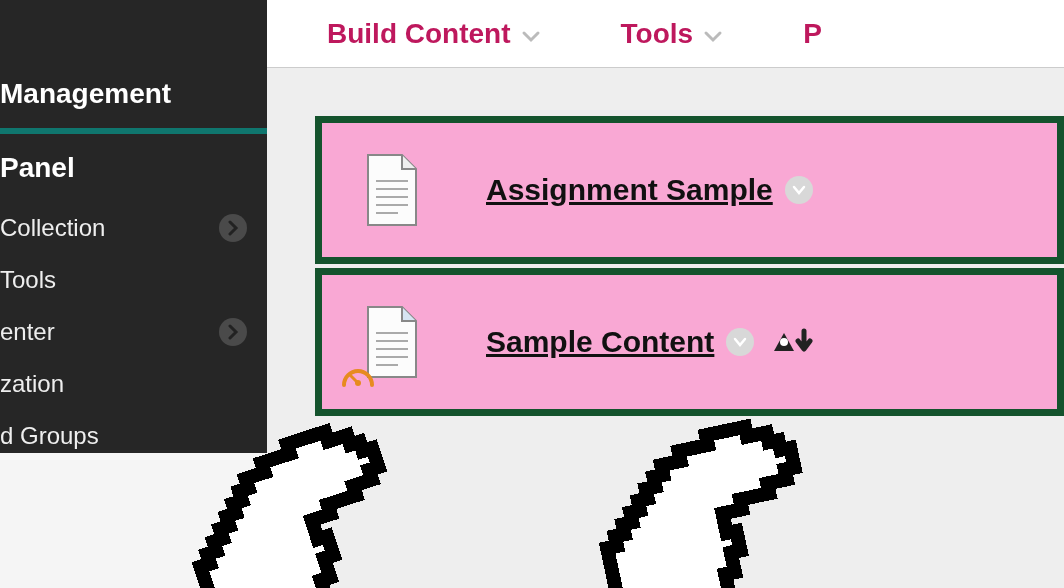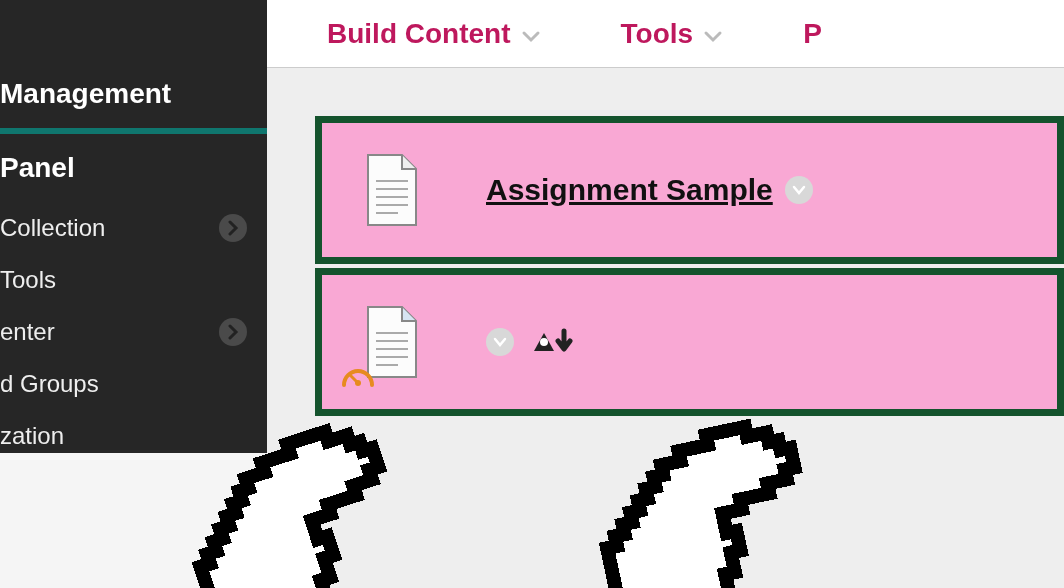--- a/index.html
+++ b/index.html
@@ -154,25 +154,25 @@
   <div class="sidebar-item">
     <span class="label">enter</span>
     <span class="arrow-circle">
       <svg width="16" height="16" viewBox="0 0 16 16">
           <path d="M5 2 L11 8 L5 14" stroke="#222" stroke-width="3" fill="none" stroke-linecap="round"></path>
         </svg>
     </span>
   </div>
 
   <div class="sidebar-item">
+    <span class="label">zation</span>
+  </div>
+
+  <div class="sidebar-item">
     <span class="label">d Groups</span>
-  </div>
-
-  <div class="sidebar-item">
-    <span class="label">zation</span>
   </div>
 </div>
 
 <div class="topbar">
   <div class="topbar-item">
     <span>Build Content</span>
     <span class="chev-down">
       <svg width="20" height="14" viewBox="0 0 20 14">
           <path d="M3 4 L10 11 L17 4" stroke="#bbb" stroke-width="3" fill="none" stroke-linecap="round"></path>
         </svg>
@@ -225,20 +225,21 @@
         <line x1="14" y1="60" x2="36" y2="60" stroke="#aaa" stroke-width="2"></line>
       </svg>
       <span class="gauge-badge">
         <svg width="36" height="24" viewBox="0 0 36 24">
           <path d="M4 20 A14 14 0 0 1 32 20" fill="none" stroke="#e78b1f" stroke-width="4" stroke-linecap="round"></path>
           <circle cx="18" cy="18" r="3" fill="#e78b1f"></circle>
           <line x1="18" y1="18" x2="10" y2="10" stroke="#e78b1f" stroke-width="3" stroke-linecap="round"></line>
         </svg>
       </span>
     </div>
+    <span class="content-title">Sample Content</span>
     <span class="menu-badge">
       <svg width="14" height="10" viewBox="0 0 14 10">
           <path d="M2 2 L7 8 L12 2" stroke="#fff" stroke-width="2.5" fill="none" stroke-linecap="round"></path>
         </svg>
     </span>
     <span class="ally-icon">
       <svg width="44" height="30" viewBox="0 0 44 30">
         <path d="M4 24 L14 6 L24 24 Z" fill="#222"></path>
         <circle cx="14" cy="15" r="4" fill="#fff"></circle>
         <path d="M34 4 L34 20 M28 14 L34 22 L40 14" stroke="#222" stroke-width="5" fill="none" stroke-linecap="round" stroke-linejoin="round"></path>

